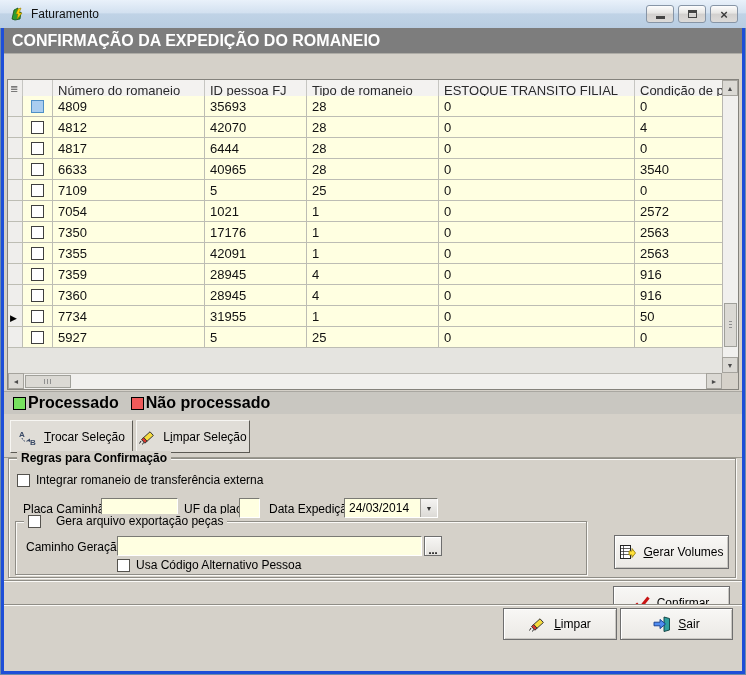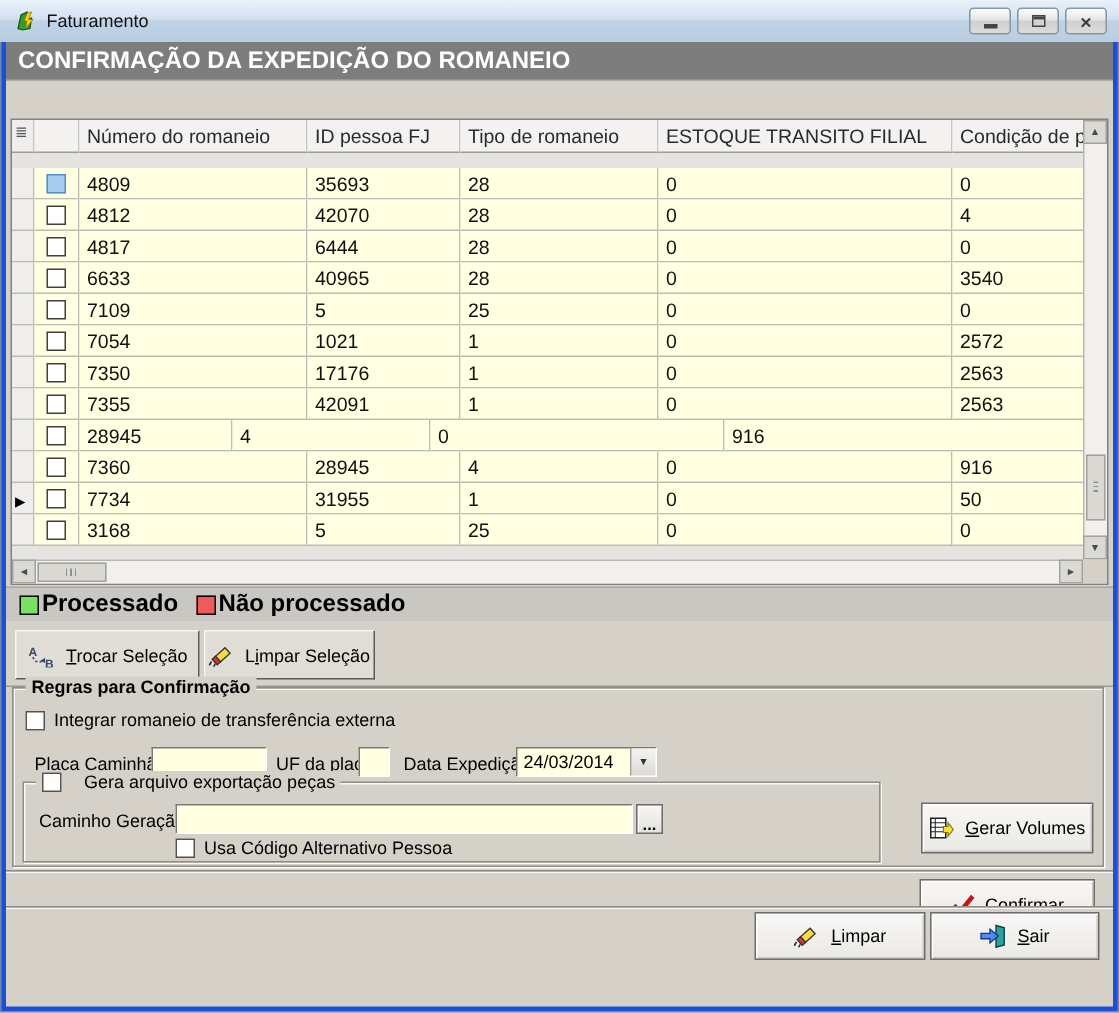--- a/index.html
+++ b/index.html
@@ -31,21 +31,21 @@
     border-radius:2px 2px 0 0;padding:2px 9px 3px 9px;margin-right:2px;
     box-shadow:inset 1px 1px 0 #f4f3f0;}
   .tab.inactive{padding-top:1px;padding-bottom:2px;background:#cdc9c1;}
   .tab.active{padding-top:3px;}
   
   .grid{position:absolute;left:4px;top:52px;width:730px;height:309px;background:#e5e4e0;
     box-shadow:0 0 0 1px #84827c;font-size:13px;}
   .ghead{position:absolute;left:0;top:0;width:714px;height:22px;display:flex;background:#f3f2f0;}
   .hcell{border-right:1px solid #c6c6c2;border-bottom:1px solid #9c9a94;background:#f3f2f0;
     color:#2a2a2a;padding:3px 0 0 5px;white-space:nowrap;overflow:hidden;}
-  .gbody{position:absolute;left:0;top:32px;width:714px;}
+  .gbody{position:absolute;left:0;top:16px;width:714px;}
   .grid-row{display:flex;height:21px;}
   .cell{border-right:1px solid #bdbdb4;border-bottom:1px solid #bdbdb4;background:#ffffe1;
     padding:3px 0 0 5px;white-space:nowrap;overflow:hidden;color:#111;}
   .c-ind{flex:0 0 15px;padding:3px 0 0 2px;background:#efeeec !important;}
   .c-chk{flex:0 0 30px;display:flex;align-items:center;justify-content:center;padding:0;}
   .c0{flex:0 0 152px;} .c1{flex:0 0 102px;} .c2{flex:0 0 132px;} .c3{flex:0 0 196px;}
   .c4{flex:1 1 auto;min-width:0;border-right:none;}
   .curptr{font-size:9px;color:#000;line-height:15px;}
   .cb{width:13px;height:13px;background:#fff;border:1px solid #3f3f3f;display:inline-block;}
   .cb-checked{background:#a9cdf0;border-color:#4e8fc6;}
@@ -234,20 +234,21 @@
             <div class="cell c1">42091</div>
             <div class="cell c2">1</div>
             <div class="cell c3">0</div>
             <div class="cell c4">2563</div>
           </div>
           <div class="grid-row">
             <div class="cell c-ind"></div>
             <div class="cell c-chk">
               <span class="cb"></span>
             </div>
+            <div class="cell c0">7359</div>
             <div class="cell c1">28945</div>
             <div class="cell c2">4</div>
             <div class="cell c3">0</div>
             <div class="cell c4">916</div>
           </div>
           <div class="grid-row">
             <div class="cell c-ind"></div>
             <div class="cell c-chk">
               <span class="cb"></span>
             </div>
@@ -266,21 +267,21 @@
             <div class="cell c1">31955</div>
             <div class="cell c2">1</div>
             <div class="cell c3">0</div>
             <div class="cell c4">50</div>
           </div>
           <div class="grid-row">
             <div class="cell c-ind"></div>
             <div class="cell c-chk">
               <span class="cb"></span>
             </div>
-            <div class="cell c0">3168</div>
+            <div class="cell c0">5927</div>
             <div class="cell c1">5</div>
             <div class="cell c2">25</div>
             <div class="cell c3">0</div>
             <div class="cell c4">0</div>
           </div>
         </div>
 
       <div class="vscroll">
         <div class="sbtn-sq" style="left:-1px;top:0;">▲</div>
         <div class="sthumb" style="left:1px;top:223px;width:13px;height:44px;">

